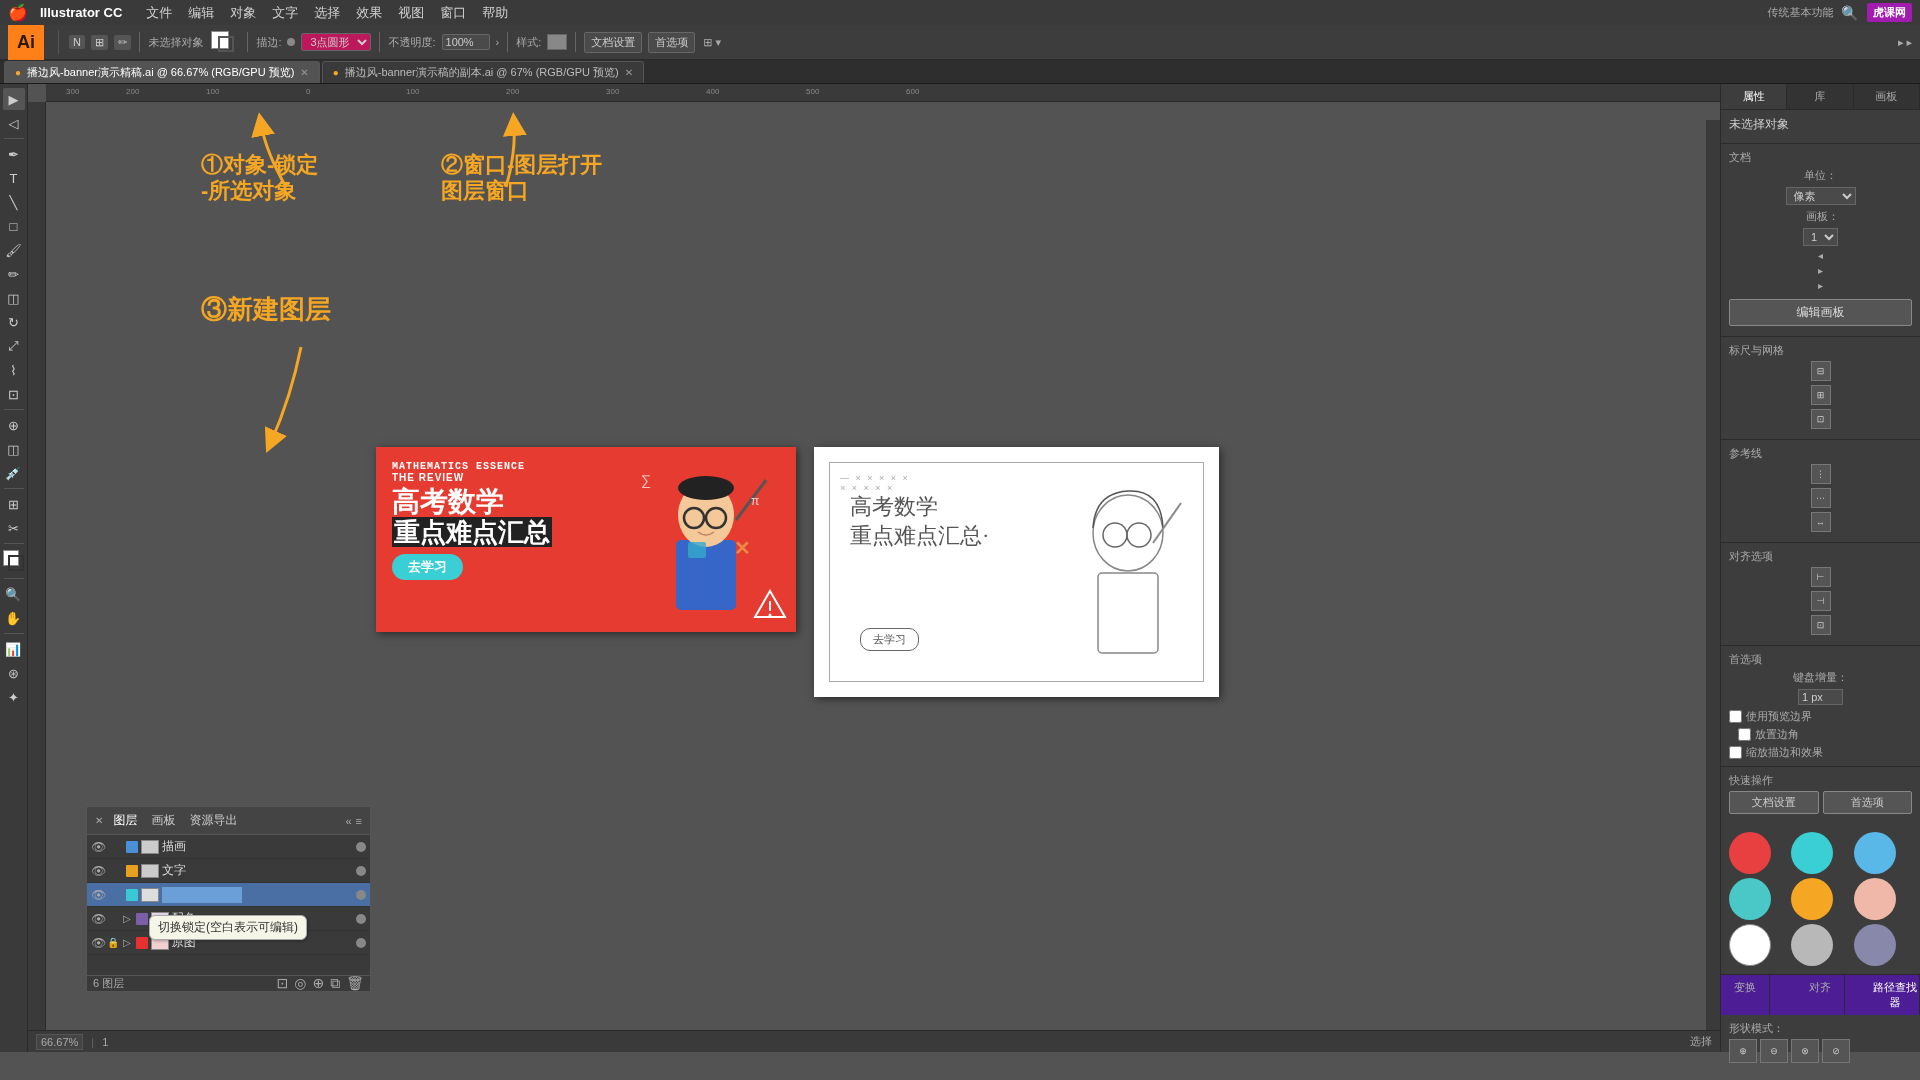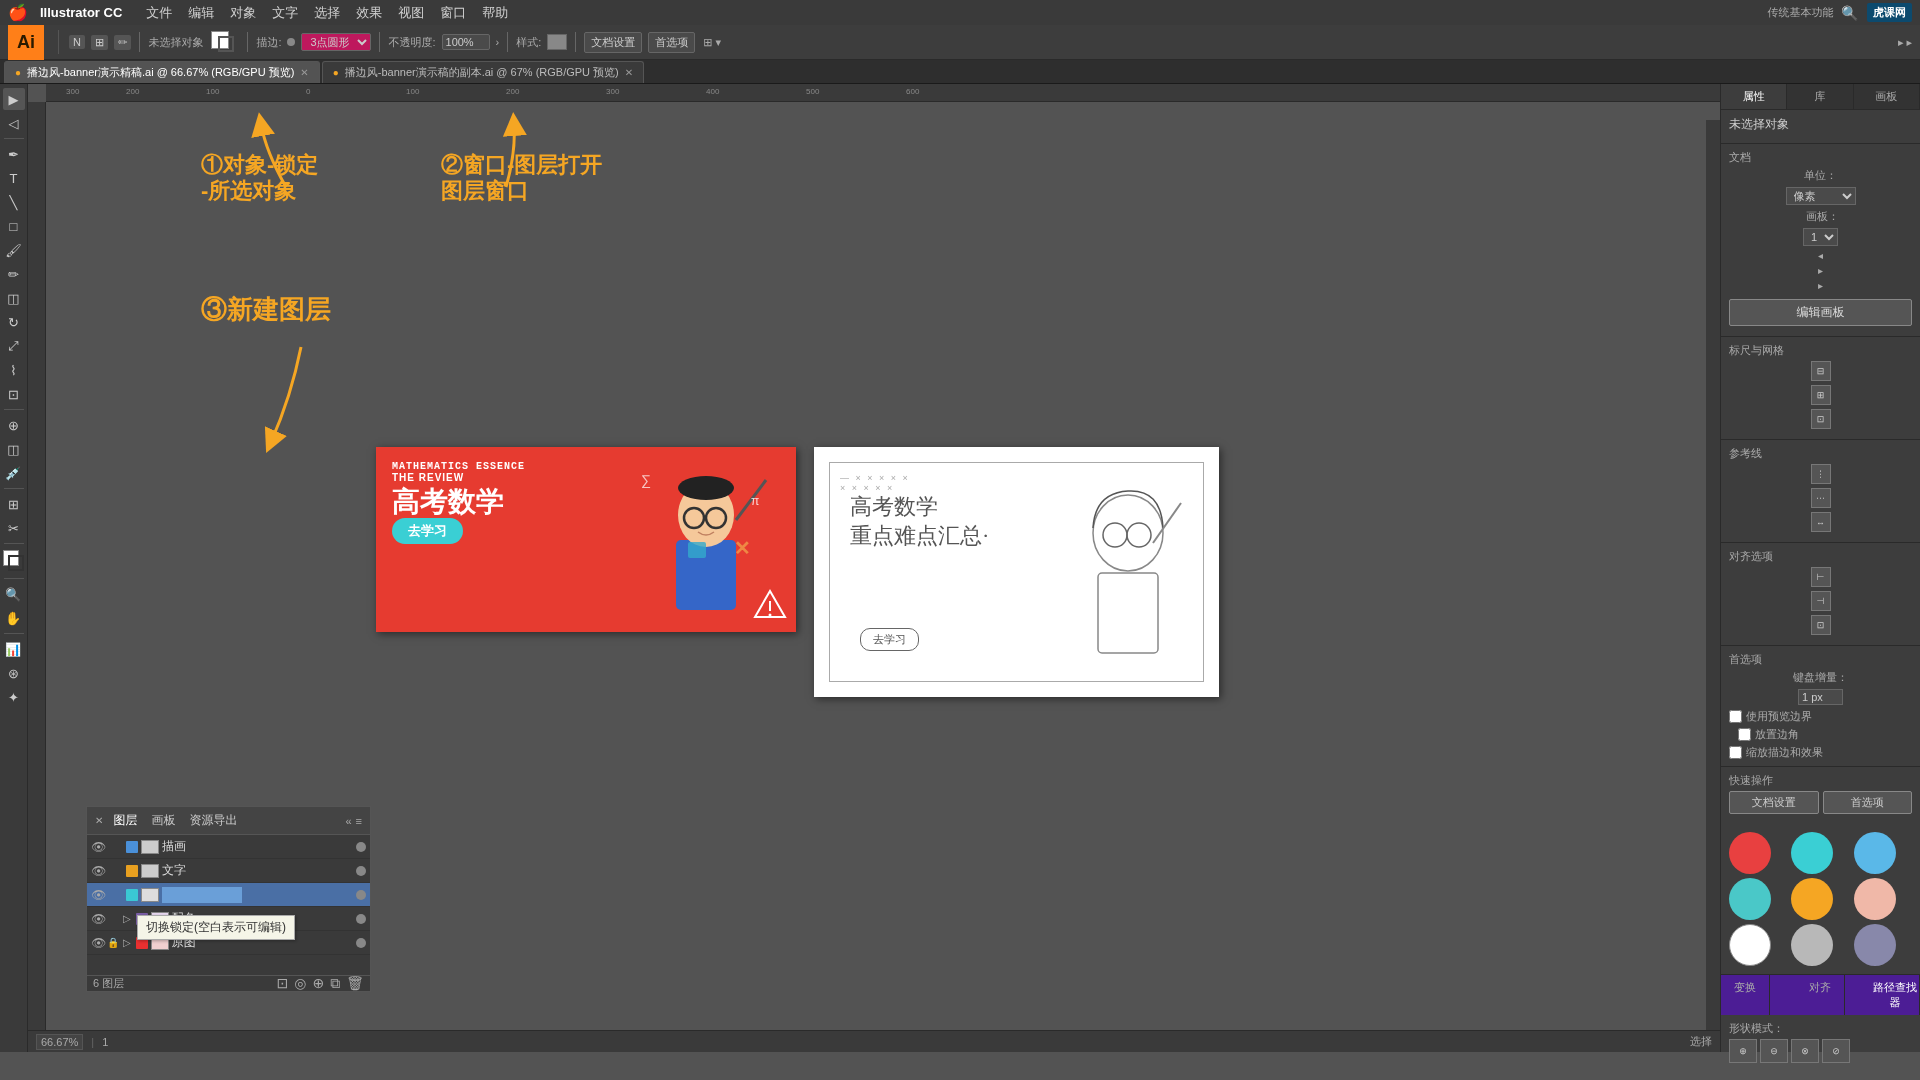--- a/index.html
+++ b/index.html
@@ -9,21 +9,21 @@
     .menu-bar {
       width: 100%; height: 25px; background: #3a3a3a;
       display: flex; align-items: center; padding: 0 8px;
       font-size: 13px; color: #d0d0d0;
       position: relative; z-index: 100;
     }
     .menu-bar .apple { margin-right: 12px; font-size: 16px; }
     .menu-bar .app-name { font-weight: bold; margin-right: 16px; color: #fff; }
     .menu-item { margin: 0 8px; cursor: pointer; }
     .menu-bar-right { margin-left: auto; display: flex; align-items: center; gap: 8px; }
-    .huke-logo { background: #0c4a6e; color: white; font-size: 11px; padding: 2px 6px; border-radius: 2px; font-weight: bold; }
+    .huke-logo { background: #a21caf; color: white; font-size: 11px; padding: 2px 6px; border-radius: 2px; font-weight: bold; }
 
     
     .toolbar {
       width: 100%; height: 35px; background: #3d3d3d;
       display: flex; align-items: center; padding: 0 8px; gap: 6px;
       border-bottom: 1px solid #2a2a2a;
     }
     .ai-logo {
       width: 36px; height: 36px; background: #ff7f18;
       display: flex; align-items: center; justify-content: center;
@@ -356,20 +356,23 @@
             </marker>
           </defs>
         <path d="M60,10 Q50,60 30,105" stroke="#f5a623" stroke-width="3" fill="none" marker-end="url(#ah3)"></path>
       </svg>
 
       <div class="artboard-red">
         <div class="banner-content">
           <div style="color:#fff;font-size:10px;font-weight:bold;font-family:Liberation Mono, monospace;letter-spacing:1px;">MATHEMATICS ESSENCE</div>
           <div style="color:#fff;font-size:10px;font-weight:bold;font-family:Arial,sans-serif;letter-spacing:1px;margin-bottom:4px;">THE REVIEW</div>
           <div style="color:#fff;font-size:28px;font-weight:900;line-height:1.1;">高考数学</div>
+          <div style="font-size:26px;font-weight:900;line-height:1.1;margin-bottom:8px;">
+            <span style="background:#222;color:#fff;padding:0 2px;">重点难点汇总</span>
+          </div>
           <div style="background:#3acfd4;color:#fff;border-radius:14px;padding:4px 16px;font-size:13px;display:inline-block;font-weight:bold;">去学习</div>
           
           <div style="position:absolute;right:15px;top:10px;width:150px;height:165px;display:flex;align-items:center;justify-content:center;">
 
             <svg width="140" height="160" viewBox="0 0 140 160">
 
               <rect x="40" y="80" width="60" height="70" rx="5" fill="#3566c8"></rect>
 
               <ellipse cx="70" cy="55" rx="28" ry="32" fill="#f5c89a"></ellipse>
 
@@ -469,21 +472,21 @@
           <span class="layer-eye">👁</span>
           <span class="layer-lock"> </span>
           <div class="layer-color" style="background:#3ac8d4;"></div>
           <div class="layer-thumb" style="background:#ddd;"></div>
           <span class="layer-name">
             <input type="text" value="" style="background: rgb(106, 159, 216); border: none; outline: none; color: rgb(255, 255, 255); font-size: 12px; width: 80px; padding: 1px 2px;">
           </span>
           <span class="layer-vis-dot"></span>
         </div>
 
-        <div class="tooltip-box" style="position:absolute;left:50px;top:108px;">切换锁定(空白表示可编辑)</div>
+        <div class="tooltip-box" style="position:absolute;left:62px;top:108px;border-radius:6px;">切换锁定(空白表示可编辑)</div>
 
         <div class="layer-row">
           <span class="layer-eye">👁</span>
           <span class="layer-lock"> </span>
           <span style="font-size:10px;color:#aaa;margin-right:2px;">▷</span>
           <div class="layer-color" style="background:#7b5ea7;"></div>
           <div class="layer-thumb" style="background:#e8d8f0;"></div>
           <span class="layer-name">配色</span>
           <span class="layer-vis-dot"></span>
         </div>

